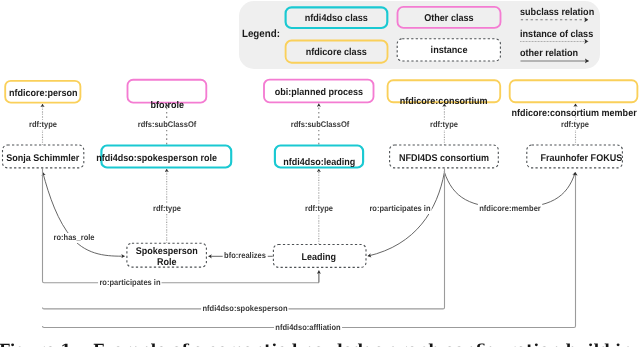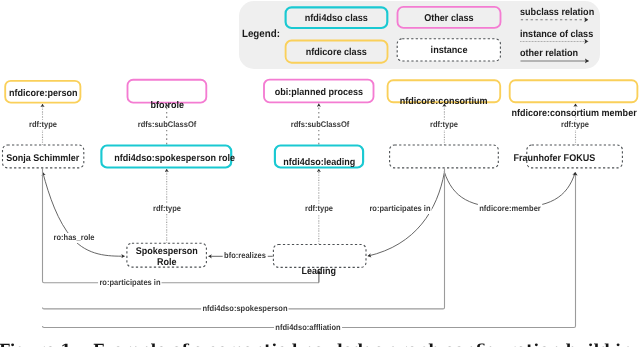--- a/index.html
+++ b/index.html
@@ -173,35 +173,38 @@
   <div class="node-box k-nfdicore" style="left:386.7px;top:79.3px;width:114.4px;height:40px;">
     <span class="node-label" style="font-size:9.8px;">nfdicore:consortium</span>
   </div>
   <div class="node-box k-nfdicore" style="left:508.8px;top:79.3px;width:129.5px;height:23.8px;margin-top:20px;">
     <span class="node-label" style="font-size:9.8px;">nfdicore:consortium member</span>
   </div>
 
   <div class="node-box k-instance" style="left:2px;top:144.5px;width:82.3px;height:23.9px;">
     <span class="node-label" style="font-size:9.8px;">Sonja Schimmler</span>
   </div>
-  <div class="node-box k-nfdi4dso" style="left:109px;top:144.4px;width:132px;height:24.2px;">
+  <div class="node-box k-nfdi4dso" style="left:91px;top:144.4px;width:132px;height:24.2px;">
     <span class="node-label" style="font-size:9.8px;">nfdi4dso:spokesperson role</span>
   </div>
   <div class="node-box k-nfdi4dso" style="left:273.8px;top:153px;width:90.4px;height:16px;">
     <span class="node-label" style="font-size:9.8px;">nfdi4dso:leading</span>
   </div>
-  <div class="node-box k-instance" style="left:506px;top:144.5px;width:96.6px;height:23.9px;">
+  <div class="node-box k-instance" style="left:389.1px;top:144.5px;width:109.7px;height:23.9px;">
+    <span class="node-label" style="font-size:9.8px;">NFDI4DS consortium</span>
+  </div>
+  <div class="node-box k-instance" style="left:533px;top:144.5px;width:96.6px;height:23.9px;">
     <span class="node-label" style="font-size:9.8px;">Fraunhofer FOKUS</span>
   </div>
 
   <div class="node-box k-instance" style="left:126.4px;top:242.7px;width:80.5px;height:24.9px;">
     <span class="node-label" style="font-size:9.8px;">Spokesperson
 Role</span>
   </div>
-  <div class="node-box k-instance" style="left:272.7px;top:257px;width:92.7px;height:25.3px;text-align:center;">
+  <div class="node-box k-instance" style="left:272.7px;top:243px;width:92.7px;height:25.3px;text-align:center;">
     <span class="node-label" style="font-size:9.8px;">Leading</span>
   </div>
 
   <div class="edge-label" style="left:42.5px;top:125.2px;">rdf:type</div>
   <div class="edge-label" style="left:167.1px;top:125.2px;">rdfs:subClassOf</div>
   <div class="edge-label" style="left:319.6px;top:125.2px;">rdfs:subClassOf</div>
   <div class="edge-label" style="left:443.9px;top:125.2px;">rdf:type</div>
   <div class="edge-label" style="left:575.3px;top:125.2px;">rdf:type</div>
   <div class="edge-label" style="left:166.8px;top:209px;">rdf:type</div>
   <div class="edge-label" style="left:318.8px;top:209px;">rdf:type</div>

